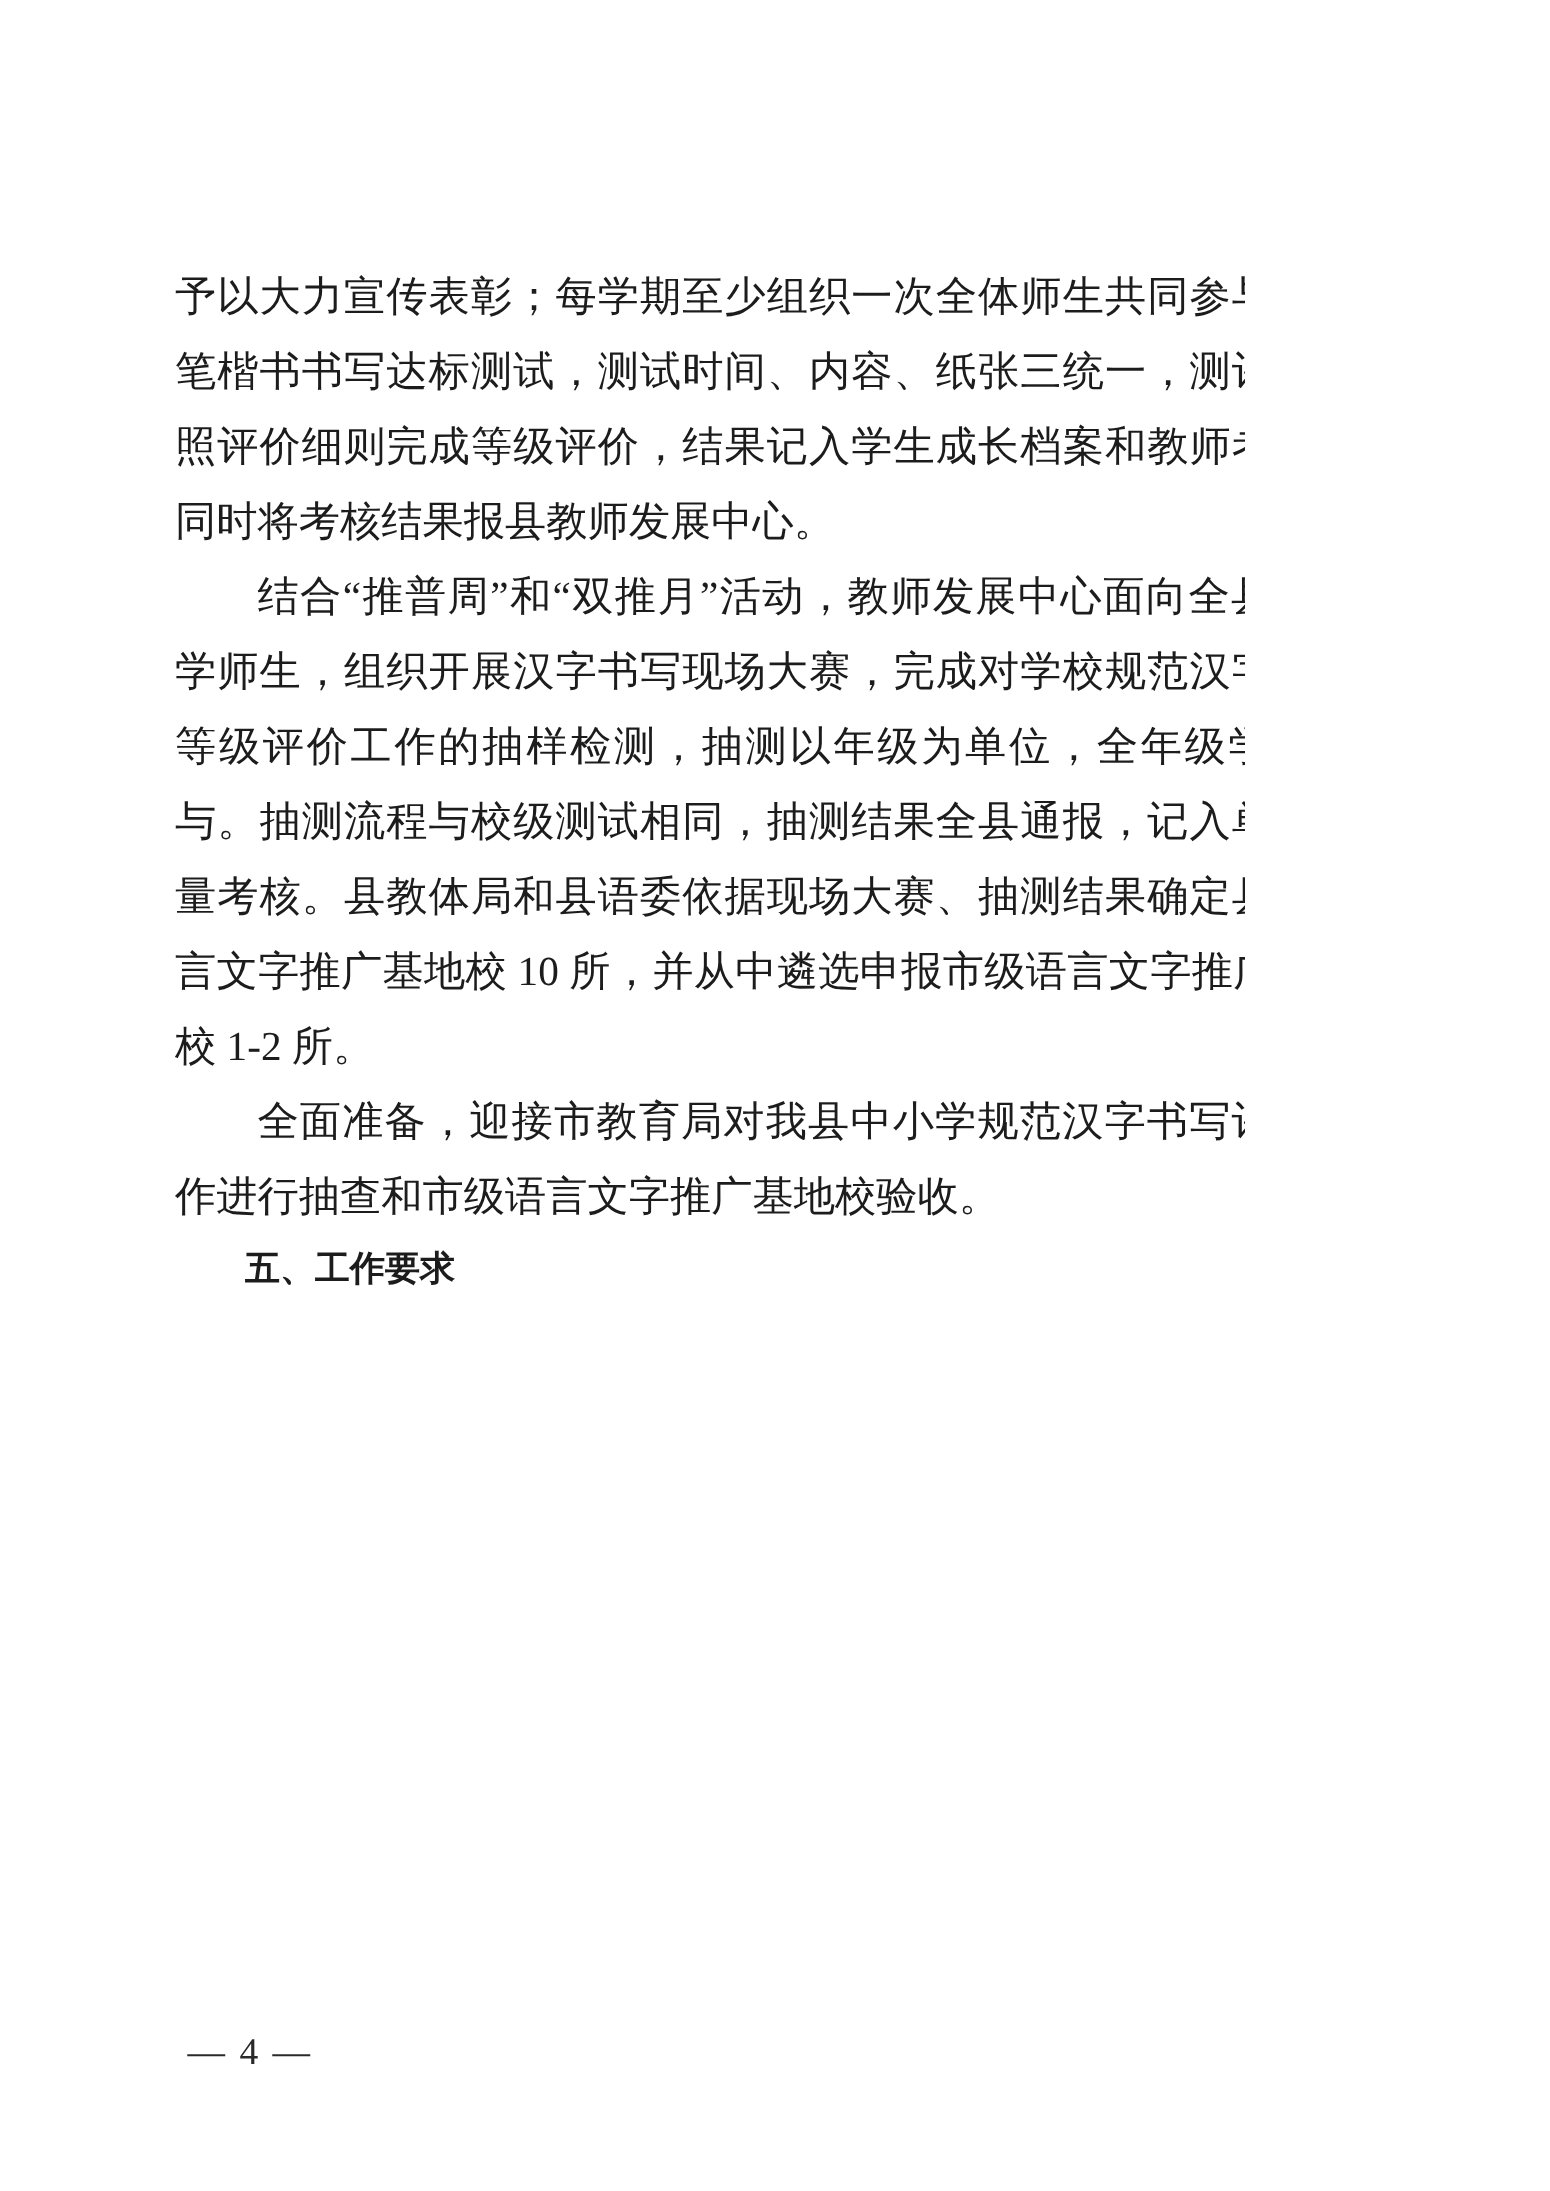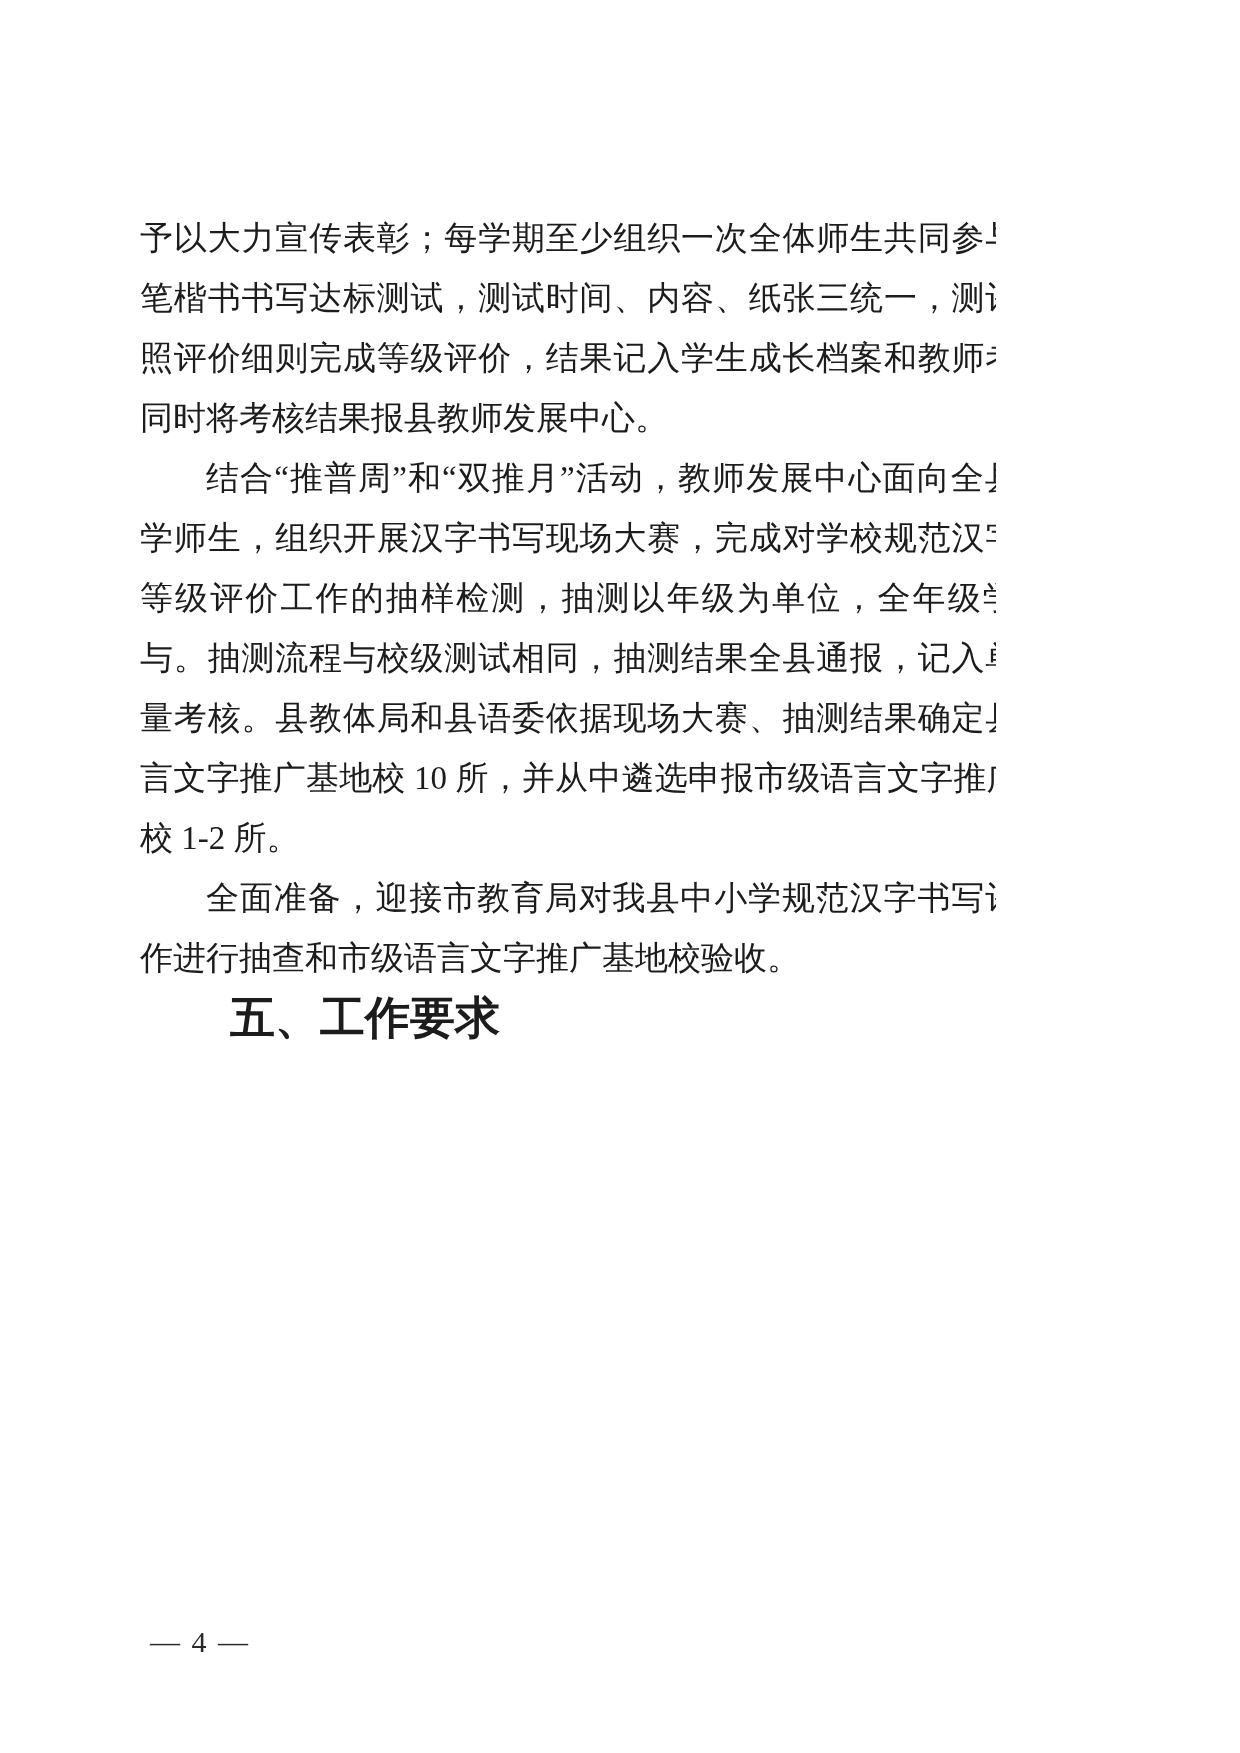--- a/index.html
+++ b/index.html
@@ -31,23 +31,23 @@
     padding: 0;
     text-indent: 2em;
   }
   .content p.no-indent {
     text-indent: 0;
   }
   .stage-heading {
     font-weight: bold;
   }
   .section-heading {
-    font-family: Liberation Sans, sans-serif;
+    font-family: Liberation Mono, monospace;
     font-weight: bold;
-    font-size: 45px;
+    font-size: 28px;
   }
   .lead {
     font-weight: bold;
   }
   .footer {
     position: absolute;
     left: 150px;
     top: 1622px;
     font-size: 30px;
     line-height: 40px;

